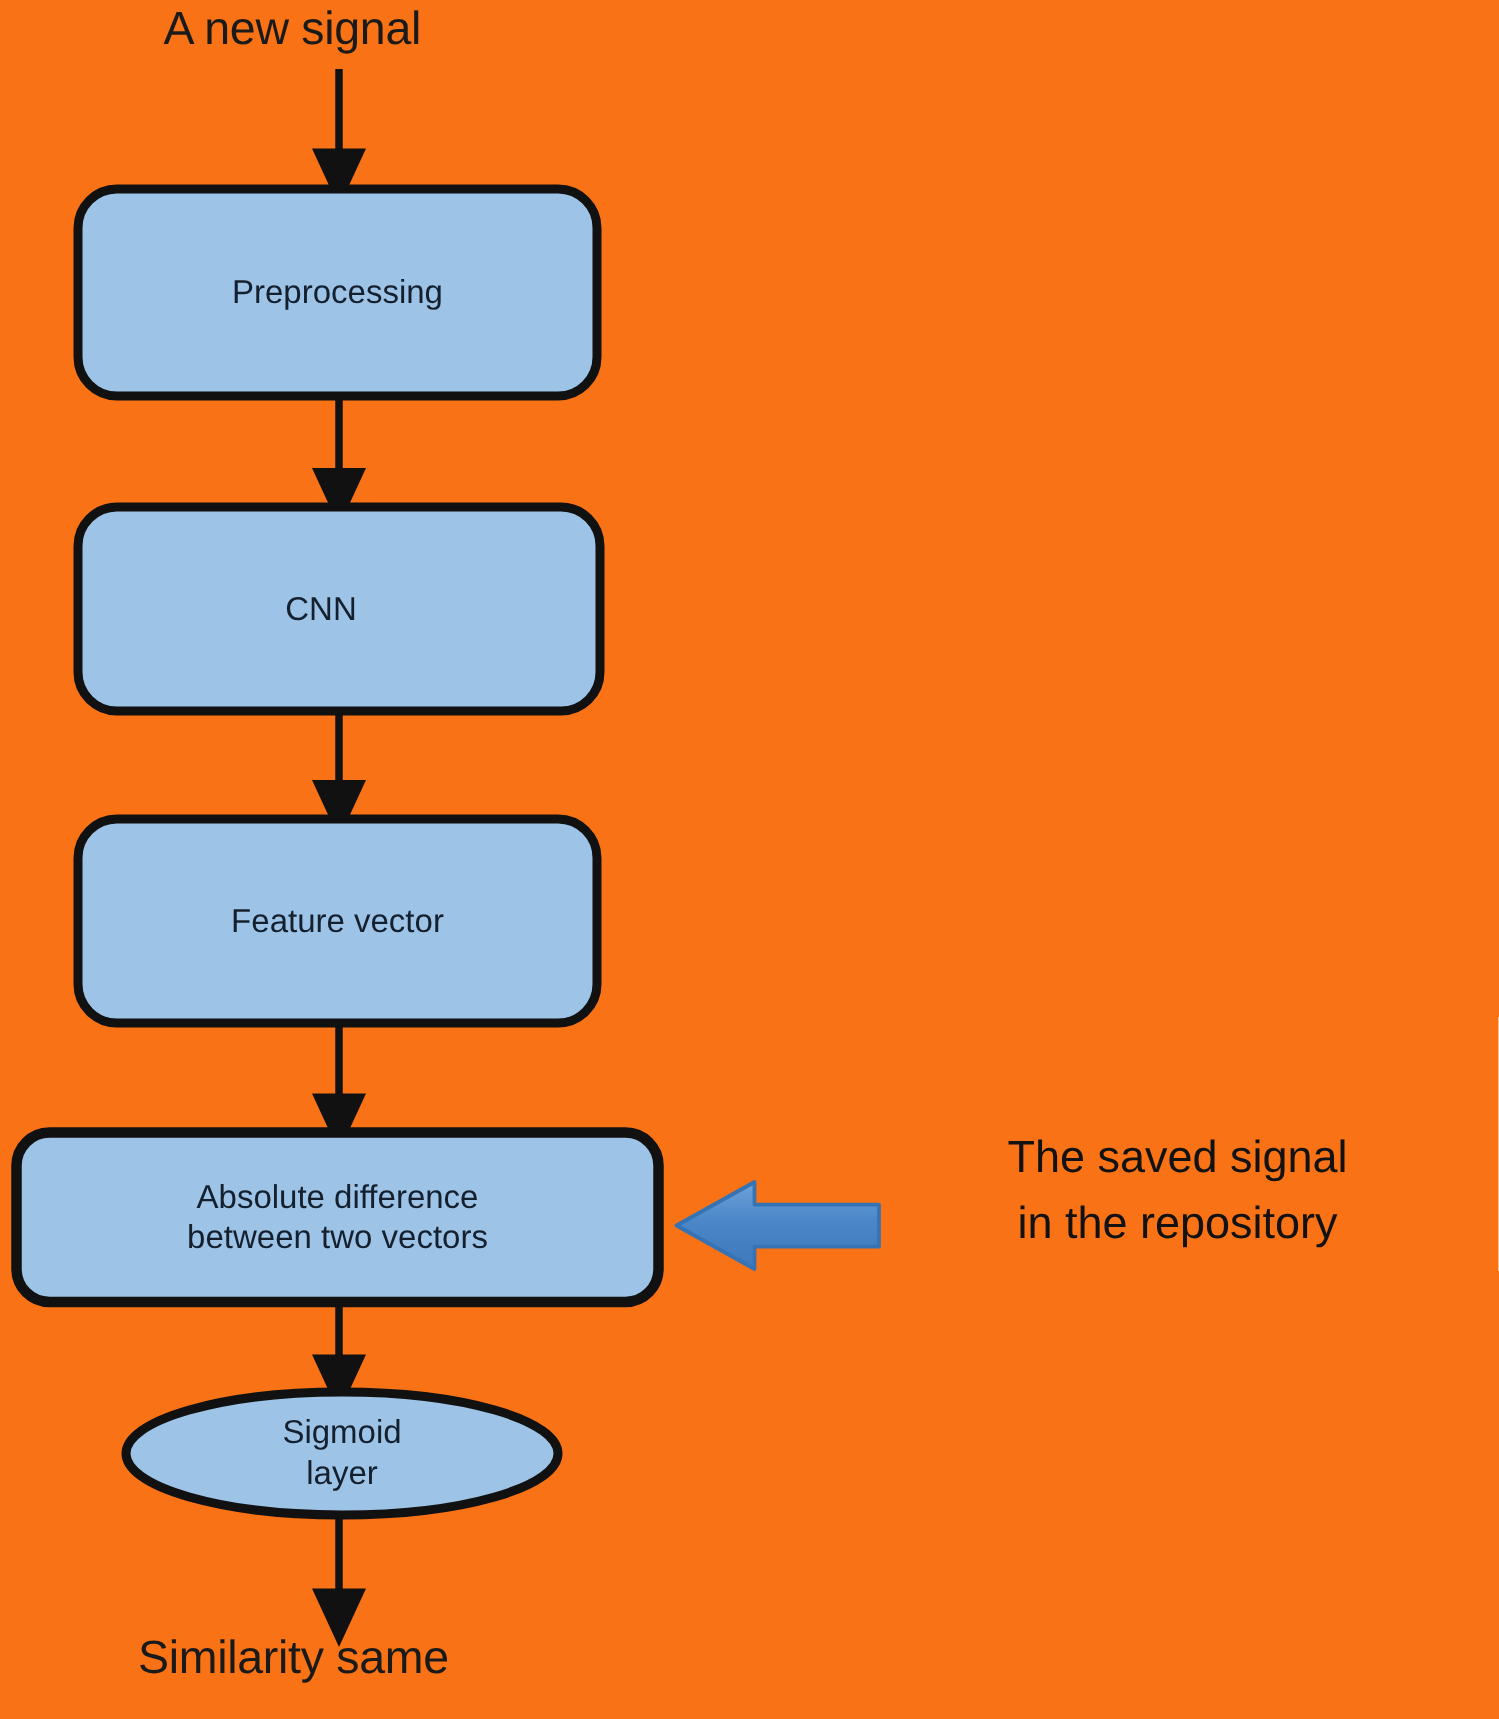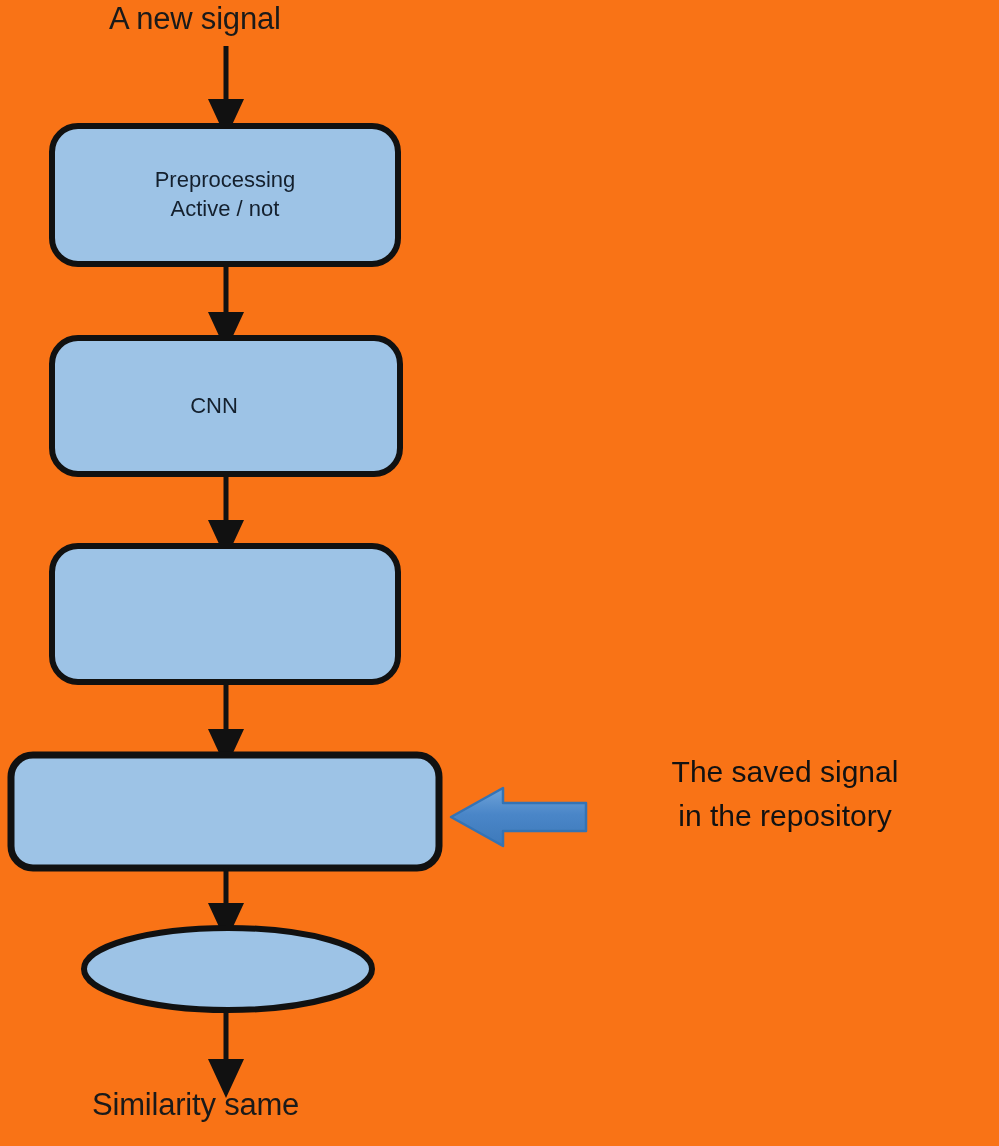--- a/index.html
+++ b/index.html
@@ -97,29 +97,39 @@
 
     <ellipse cx="228" cy="969" rx="144" ry="41" fill="#9dc3e6" stroke="#111111" stroke-width="6"></ellipse>
 
     <line x1="226" y1="1010" x2="226" y2="1078" stroke="#111111" stroke-width="5" marker-end="url(#arrowhead)"></line>
   </svg>
 
   <div class="plain-label" style="left:109px; top:2px;">A new signal</div>
 
   <div class="node-text" style="left:52px; top:126px; width:346px; height:138px;">
     <span class="node-line">Preprocessing</span>
-    <span class="node-line">Active / not</span>
   </div>
 
   <div class="node-text" style="left:40px; top:338px; width:348px; height:136px;">
     <span class="node-line">CNN</span>
   </div>
 
+  <div class="node-text" style="left:52px; top:546px; width:346px; height:136px;">
+    <span class="node-line">Feature vector</span>
+  </div>
 
+  <div class="node-text tight" style="left:11px; top:755px; width:428px; height:113px;">
+    <span class="node-line">Absolute difference</span>
+    <span class="node-line">between two vectors</span>
+  </div>
 
+  <div class="node-text tight" style="left:84px; top:928px; width:288px; height:82px;">
+    <span class="node-line">Sigmoid</span>
+    <span class="node-line">layer</span>
+  </div>
 
   <div class="plain-label" style="left:92px; top:1088px;">Similarity same</div>
 
   <div id="annotation-text">
     <span class="ann-line">The saved signal</span>
     <span class="ann-line">in the repository</span>
   </div>
 
 </div>
 

